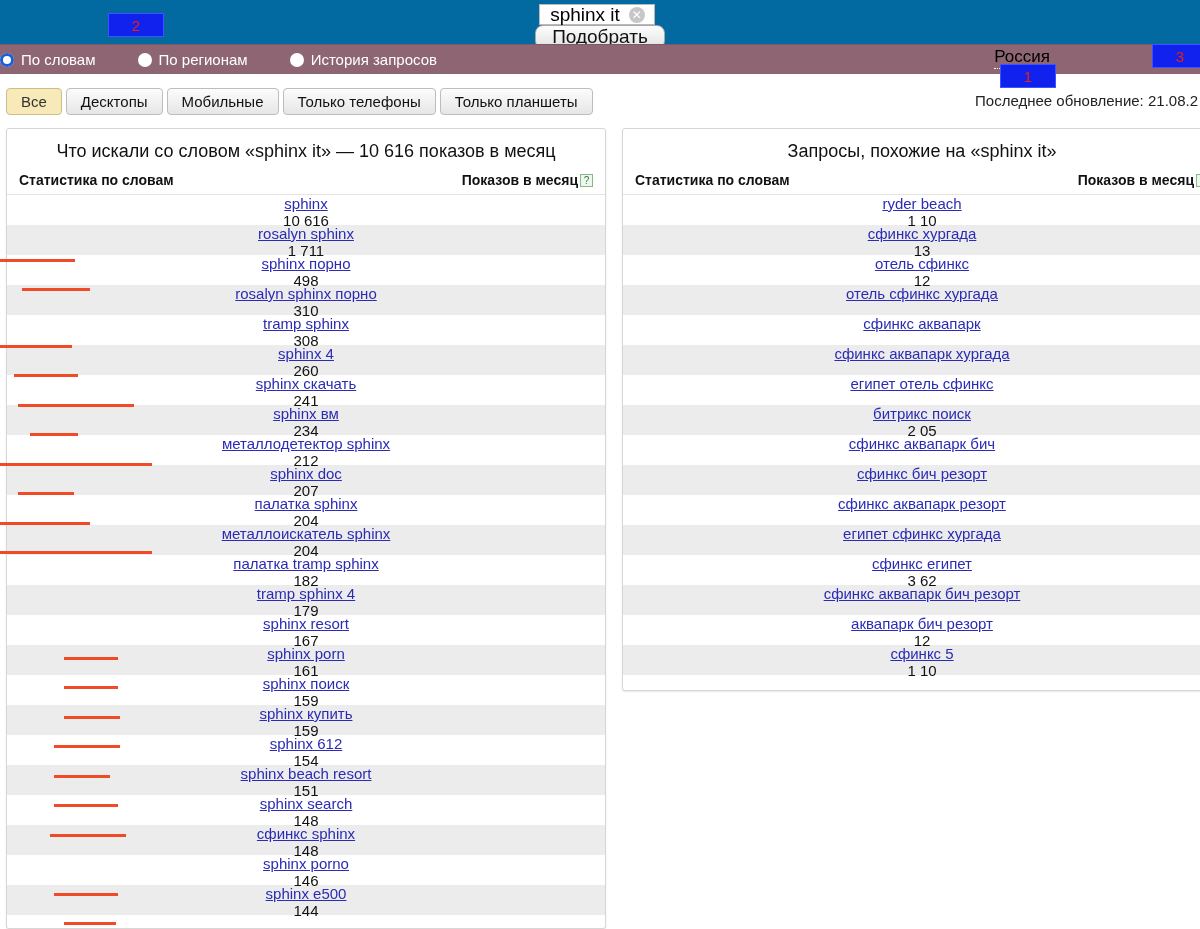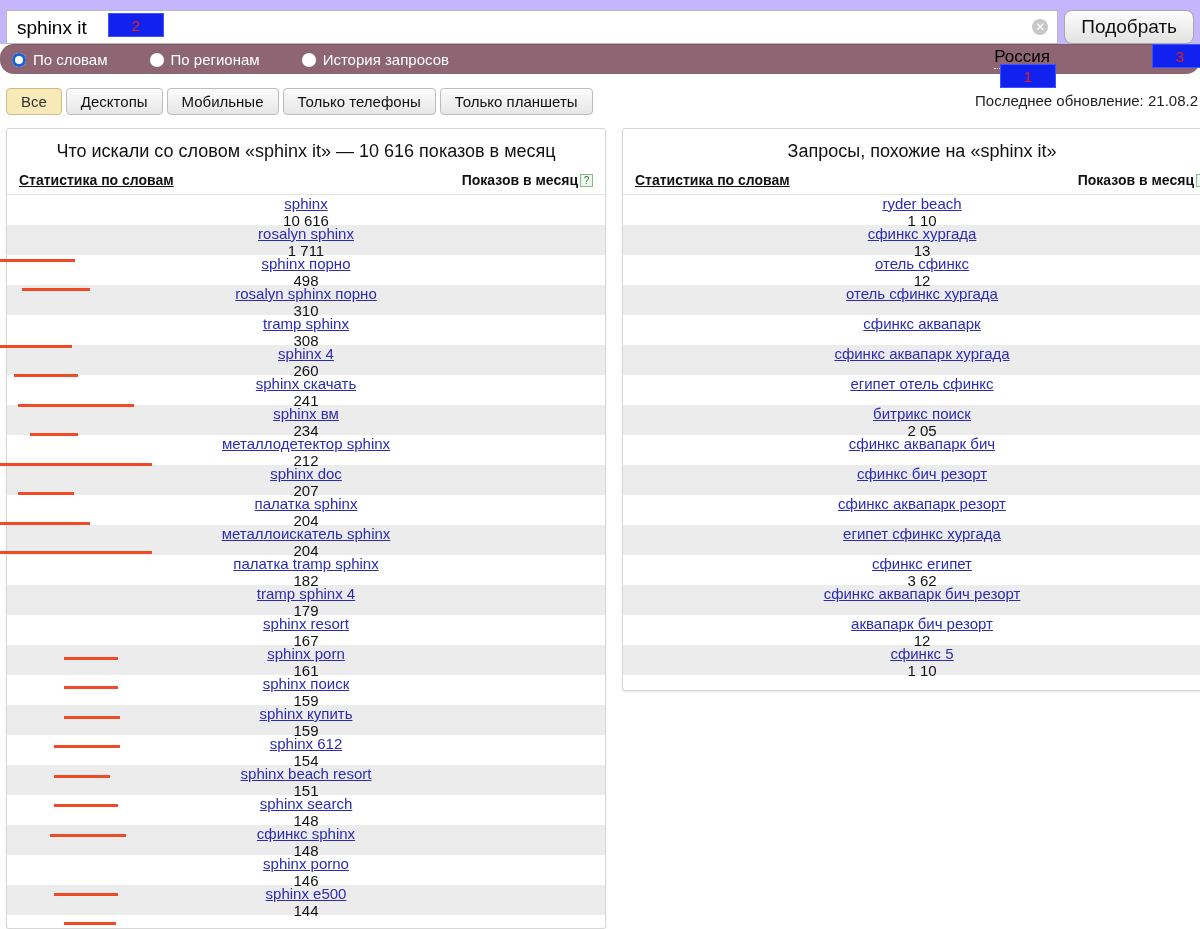--- a/index.html
+++ b/index.html
@@ -9,23 +9,23 @@
     background: #ffffff;
     font-family: "Liberation Sans", sans-serif;
     overflow: hidden;
   }
   #root { position: relative; width: 1200px; height: 929px; background:#fff; }
 
   
   .searchbar {
     position: absolute; left: 0; top: 0;
     width: 1200px; height: 44px;
-    background: #c4b5fd;
+    background: #0369a1;
     padding: 4px 6px 0 6px;
-    display: flex; align-items: flex-end;
+    display: flex; align-items: center; flex-direction: column;
   }
   .input-wrap {
     position: relative;
     flex: 1 1 auto;
     height: 34px;
     background: #ffffff;
     border: 1px solid #b9b9b9;
     display: flex; align-items: center;
     padding: 0 34px 0 10px;
     margin-right: 6px;
@@ -55,22 +55,20 @@
     cursor: pointer;
   }
 
   
   .modebar {
     position: absolute; left: 0; top: 44px;
     width: 1200px; height: 30px;
     background: #8e6673;
     border-top: 1px solid #7d5866;
     display: flex; align-items: center;
-    padding-left: 12px;
-    border-radius: 14px;
   }
   .radio-item { display: flex; align-items: center; margin-right: 42px; cursor: pointer; }
   .radio-dot {
     width: 14px; height: 14px; border-radius: 50%;
     background: #ffffff;
     margin-right: 7px;
     display: inline-block;
     flex: 0 0 auto;
   }
   .radio-dot.on {
@@ -131,21 +129,21 @@
     text-align: center;
     font-size: 18px; color: #111;
     padding: 12px 10px 10px 10px;
     white-space: nowrap;
   }
   .col-head {
     display: flex; align-items: center;
     padding: 0 12px 6px 12px;
     border-bottom: 1px solid #e4e4e4;
   }
-  .col-head .c1 { flex: 1 1 auto; font-size: 14px; font-weight: bold; color: #111; text-decoration: underline; }
+  .col-head .c1 { flex: 1 1 auto; font-size: 14px; font-weight: bold; color: #111; }
   .col-head .c2 {
     flex: 0 0 auto; font-size: 14px; font-weight: bold; color: #111;
     display: flex; align-items: center; white-space: nowrap;
   }
   .help-icon {
     display: inline-block;
     width: 13px; height: 13px;
     margin-left: 2px;
     border: 1px solid #86b886;
     background: #edf7ed;

